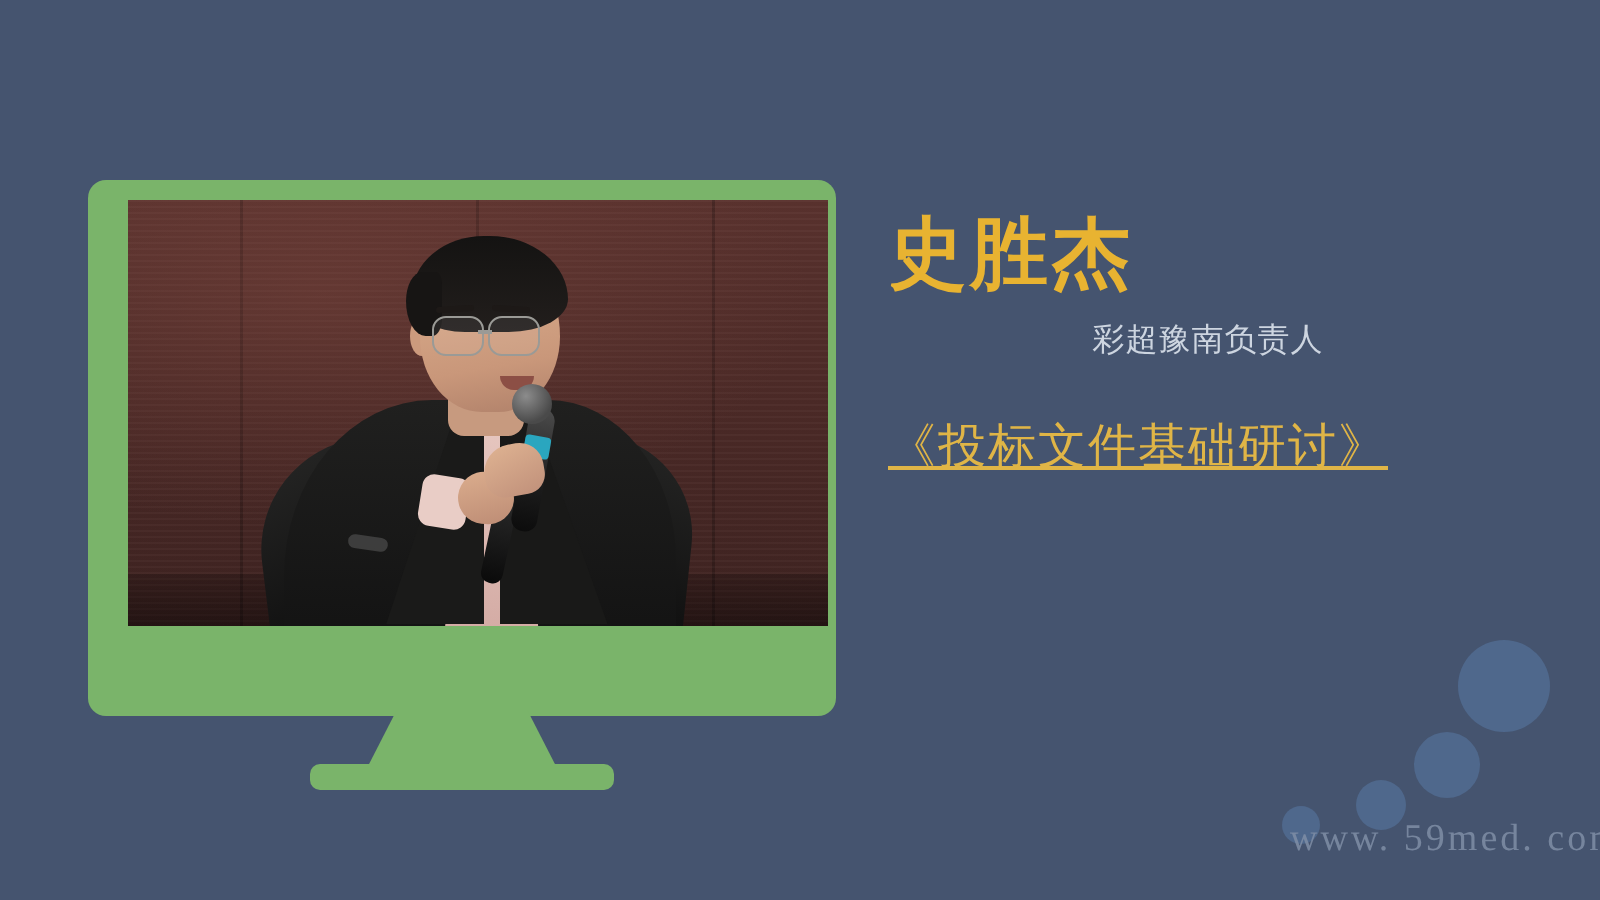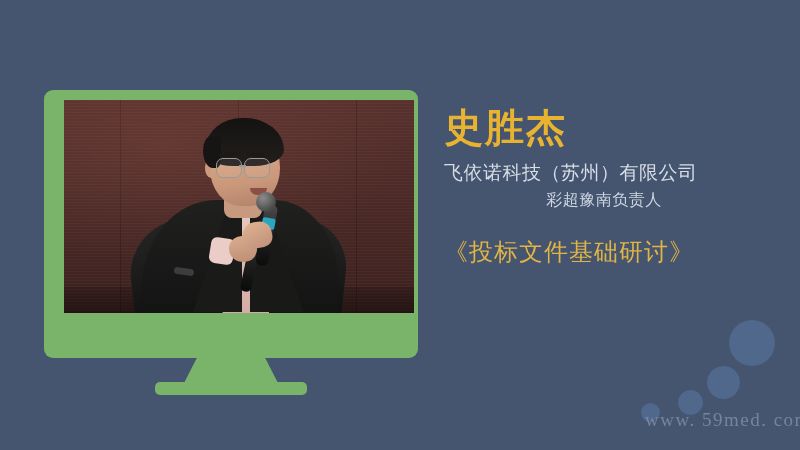--- a/index.html
+++ b/index.html
@@ -328,20 +328,21 @@
     letter-spacing: .5px;
     margin: 2px 0 0 0;
     text-align: center;
   }
   #talk-title {
     font-size: 24px;
     color: #e0b546;
     letter-spacing: 1px;
     margin: 24px 0 0 0;
     white-space: nowrap;
+    text-decoration: underline;
   }
 </style>
 </head>
 <body>
 
 <div id="slide">
 
   <div id="bubble-1" class="bubble"></div>
   <div id="bubble-2" class="bubble"></div>
   <div id="bubble-3" class="bubble"></div>
@@ -388,18 +389,17 @@
         </div>
       </div>
 
     </div>
     <div id="monitor-neck"></div>
     <div id="monitor-base"></div>
   </div>
 
   <div id="text-block">
     <div id="speaker-name">史胜杰</div>
-    <div id="company-name">飞依诺科技（苏州）有限公司</div>
     <div id="speaker-role">彩超豫南负责人</div>
     <div id="talk-title">《投标文件基础研讨》</div>
   </div>
 
 </div>
 
 </body></html>

